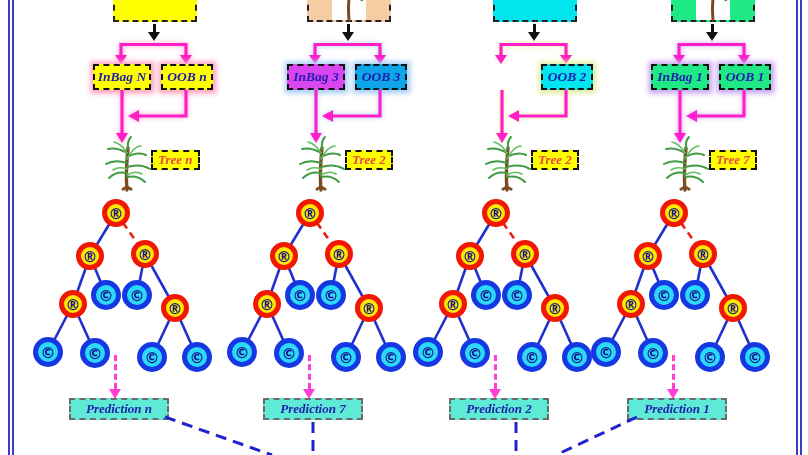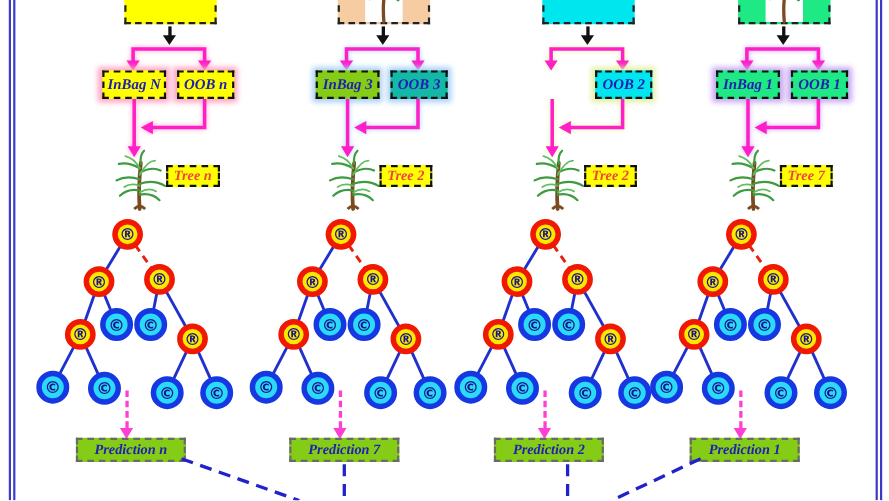--- a/index.html
+++ b/index.html
@@ -23,21 +23,21 @@
     font:italic bold 13.5px "Liberation Serif",serif;color:#2020B0;white-space:nowrap;}
   .inbag{left:68px;width:58px}
   .oob{left:136px;width:52px}
   .sapling{position:absolute;left:72px;top:134px;}
   .treelabel{position:absolute;left:126px;top:150px;background:#FFFF00;border:2px dashed #111;
     padding:0px 5px;font:italic bold 13px "Liberation Serif",serif;color:#ef4444;white-space:nowrap;}
   .dtree{position:absolute;left:0;top:196px;}
   .pred-arrow-line{position:absolute;left:89px;top:355px;height:34px;width:0;border-left:3px dashed #FF3FD4;}
   .pred-arrow-head{position:absolute;left:84px;top:389px;width:0;height:0;
     border-left:6px solid transparent;border-right:6px solid transparent;border-top:10px solid #FF3FD4;}
-  .pred{position:absolute;left:44px;top:398px;width:96px;height:18px;background:#84cc16;
+  .pred{position:absolute;left:44px;top:398px;width:96px;height:18px;background:#5eead4;
     border:2px dashed #6A6A6A;display:flex;align-items:center;justify-content:center;
     font:italic bold 13px "Liberation Serif",serif;color:#2020B0;white-space:nowrap;}
   #merge-lines{position:absolute;left:0;top:0;pointer-events:none;}
   svg{overflow:visible}
 </style>
 </head>
 <body>
 
 <div id="canvas">
   <div class="frame" id="frame-left"></div>
@@ -158,24 +158,24 @@
     <path d="M15,10 Q23,8 28,12" stroke="#2E9E44" stroke-width="2.4" fill="none" stroke-linecap="round"></path>
   </svg>
     </div>
     <div class="barrow-line"></div>
     <div class="barrow-head"></div>
     <svg class="bracket" width="190" height="26" style="filter:drop-shadow(0 0 2.5px #A8CFF6)">
       <path d="M96,16 V4.5 H161 V16" fill="none" stroke="#FF1EC8" stroke-width="3.2"></path>
       <polygon points="90,15 102,15 96,24" fill="#FF1EC8"></polygon>
       <polygon points="155,15 167,15 161,24" fill="#FF1EC8"></polygon>
     </svg>
-    <div class="bag inbag" style="background:#84cc16;box-shadow:0 0 5px 3.5px #A8CFF6">
+    <div class="bag inbag" style="background:#d946ef;box-shadow:0 0 5px 3.5px #A8CFF6">
       <span>InBag 3</span>
     </div>
-    <div class="bag oob" style="background:#14b8a6;box-shadow:0 0 5px 3.5px #A8CFF6">
+    <div class="bag oob" style="background:#0ea5e9;box-shadow:0 0 5px 3.5px #A8CFF6">
       <span>OOB 3</span>
     </div>
     <svg class="flow" width="190" height="58" style="filter:drop-shadow(0 0 2.5px #A8CFF6)">
       <path d="M97,0 V44" fill="none" stroke="#FF1EC8" stroke-width="3.2"></path>
       <polygon points="91,43 103,43 97,53" fill="#FF1EC8"></polygon>
       <path d="M161,0 V26 H106" fill="none" stroke="#FF1EC8" stroke-width="3.2"></path>
       <polygon points="114,20 114,32 103,26" fill="#FF1EC8"></polygon>
     </svg>
     <svg class="sapling" width="60" height="58">
     <path d="M30,56 C29,45 29,34 31,14" stroke="#7A4A21" stroke-width="3.4" fill="none" stroke-linecap="round"></path>

